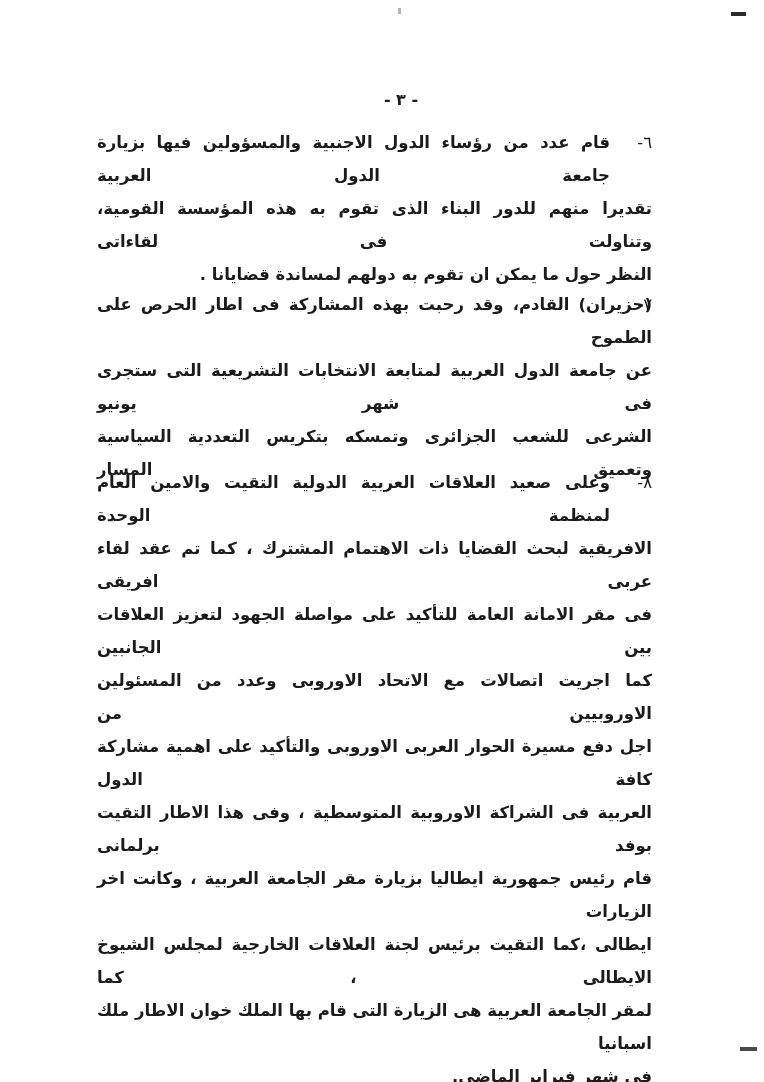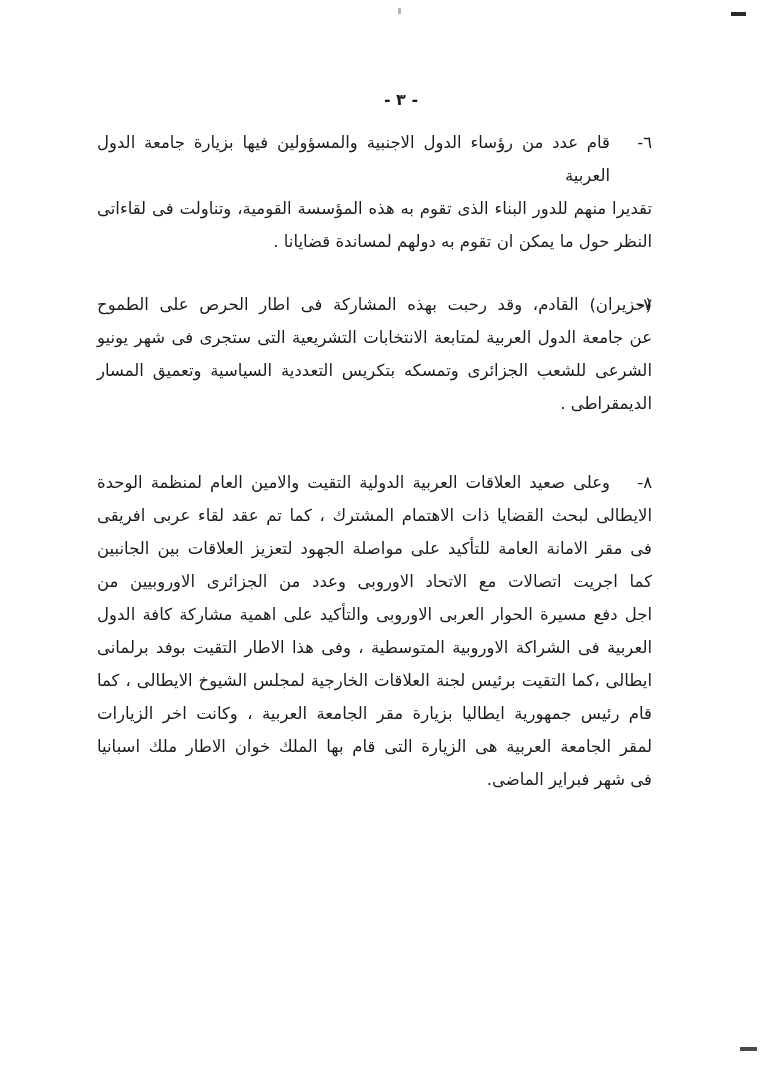--- a/index.html
+++ b/index.html
@@ -41,20 +41,21 @@
     position: absolute;
     right: 0;
     top: 0;
     line-height: 33px;
     white-space: nowrap;
   }
   .line {
     text-align: justify;
     text-align-last: justify;
     white-space: normal;
+    font-weight: bold;
   }
   .line.first { padding-right: 42px; }
   .line.last {
     text-align: left;
     text-align-last: right;
   }
   .scan-mark {
     position: absolute;
     background: #2a2a2a;
   }
@@ -78,30 +79,29 @@
     <div class="line first">قام عدد من رؤساء الدول الاجنبية والمسؤولين فيها بزيارة جامعة الدول العربية</div>
     <div class="line">تقديرا منهم للدور البناء الذى تقوم به هذه المؤسسة القومية، وتناولت فى لقاءاتى</div>
     <div class="line last">النظر حول ما يمكن ان تقوم به دولهم لمساندة قضايانا .</div>
   </section>
 
   <section class="para para-7">
     <span class="marker">٧-</span>
     <div class="line">(حزيران) القادم، وقد رحبت بهذه المشاركة فى اطار الحرص على الطموح</div>
     <div class="line">عن جامعة الدول العربية لمتابعة الانتخابات التشريعية التى ستجرى فى شهر يونيو</div>
     <div class="line">الشرعى للشعب الجزائرى وتمسكه بتكريس التعددية السياسية وتعميق المسار</div>
-    <div class="line last">الديمقراطى .</div>
   </section>
 
   <section class="para para-8">
     <span class="marker">٨-</span>
     <div class="line first">وعلى صعيد العلاقات العربية الدولية التقيت والامين العام لمنظمة الوحدة</div>
-    <div class="line">الايطالى لبحث القضايا ذات الاهتمام المشترك ، كما تم عقد لقاء عربى افريقى</div>
+    <div class="line">الافريقية لبحث القضايا ذات الاهتمام المشترك ، كما تم عقد لقاء عربى افريقى</div>
     <div class="line">فى مقر الامانة العامة للتأكيد على مواصلة الجهود لتعزيز العلاقات بين الجانبين</div>
-    <div class="line">كما اجريت اتصالات مع الاتحاد الاوروبى وعدد من الجزائرى الاوروبيين من</div>
+    <div class="line">كما اجريت اتصالات مع الاتحاد الاوروبى وعدد من المسئولين الاوروبيين من</div>
     <div class="line">اجل دفع مسيرة الحوار العربى الاوروبى والتأكيد على اهمية مشاركة كافة الدول</div>
     <div class="line">العربية فى الشراكة الاوروبية المتوسطية ، وفى هذا الاطار التقيت بوفد برلمانى</div>
+    <div class="line">قام رئيس جمهورية ايطاليا بزيارة مقر الجامعة العربية ، وكانت اخر الزيارات</div>
     <div class="line">ايطالى ،كما التقيت برئيس لجنة العلاقات الخارجية لمجلس الشيوخ الايطالى ، كما</div>
-    <div class="line">قام رئيس جمهورية ايطاليا بزيارة مقر الجامعة العربية ، وكانت اخر الزيارات</div>
     <div class="line">لمقر الجامعة العربية هى الزيارة التى قام بها الملك خوان الاطار ملك اسبانيا</div>
     <div class="line last">فى شهر فبراير الماضى.</div>
   </section>
 
 </div>
 
 </body></html>

